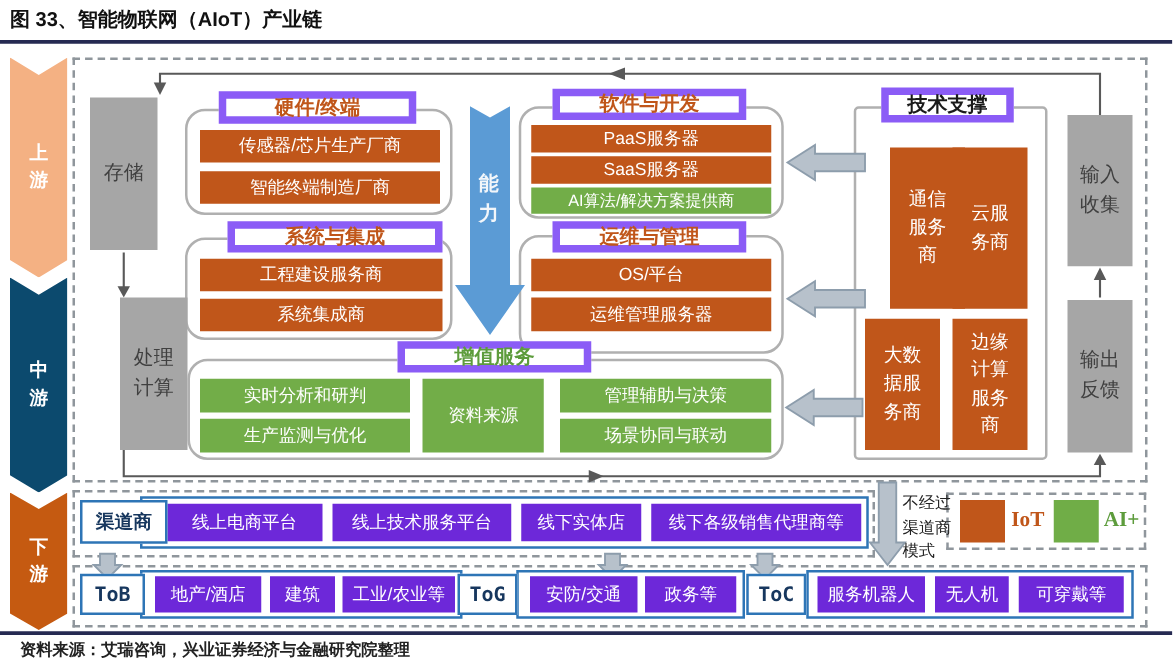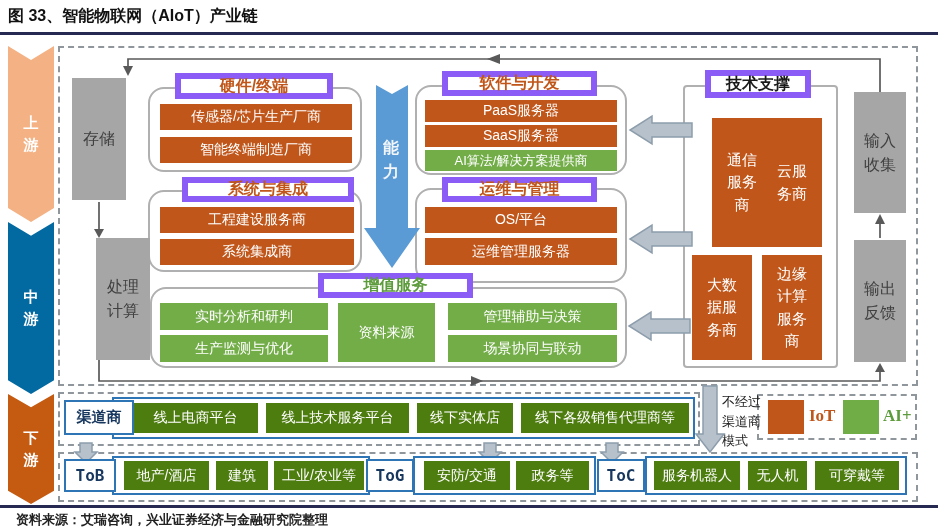--- a/index.html
+++ b/index.html
@@ -18,21 +18,21 @@
   .hdr{background:#fff;border:6px solid #8b5cf6;display:flex;align-items:center;justify-content:center;
        font-weight:bold;font-size:16px;z-index:3;}
   .hdr-orange{color:#c0561a}.hdr-green{color:#5d9c3c}.hdr-dark{color:#1a1a1a}
   .obox{background:#c0561a;color:#fff;display:flex;align-items:center;justify-content:center;
         font-size:14px;z-index:3;text-align:center;}
   .gbox{background:#72ad48;color:#fff;display:flex;align-items:center;justify-content:center;
         font-size:14px;z-index:3;text-align:center;}
   .graybox{background:#a6a6a6;color:#404040;display:flex;align-items:center;justify-content:center;
         font-size:16px;z-index:3;text-align:center;}
   .vwrap{word-break:break-all;line-height:1.5;text-align:center;display:block;}
-  .bluebox{background:#4d7c0f;color:#fff;display:flex;align-items:center;justify-content:center;
+  .bluebox{background:#6d28d9;color:#fff;display:flex;align-items:center;justify-content:center;
         font-size:14px;z-index:3;text-align:center;}
   .bluerect{background:#fff;border:2px solid #2e75b6;z-index:2;}
   .wlabel{background:#fff;border:2px solid #2e75b6;color:#17375e;font-weight:bold;font-size:15px;
         display:flex;align-items:center;justify-content:center;z-index:4;}
   .mono{font-family:"DejaVu Sans Mono",monospace;font-size:16px;}
   .overlay{position:absolute;left:0;top:0;z-index:2;}
   .overlay .line{fill:none;stroke:#595959;stroke-width:1.7;}
   .overlay .head{fill:#595959;stroke:none;}
   .overlay .biga{fill:#b7c1cb;stroke:#8d9dac;stroke-width:1.5;}
   .cap-label{color:#f2f6fa;font-size:16px;font-weight:bold;z-index:3;}
@@ -46,21 +46,21 @@
 <div class="page">
 
   <div class="abs title" style="left:8px;top:6px;">图 33、智能物联网（AIoT）产业链</div>
   <div class="abs rule" style="left:0;top:32px;width:938px;"></div>
   <div class="abs rule" style="left:0;top:505px;width:938px;"></div>
   <div class="abs footer" style="left:16px;top:511px;">资料来源：艾瑞咨询，兴业证券经济与金融研究院整理</div>
 
   <div class="abs stage chev" style="left:8px;top:46px;width:46px;height:176px;background:#f4b183;">
       <span class="vt">上游</span>
     </div>
-  <div class="abs stage chev" style="left:8px;top:222px;width:46px;height:172px;background:#0369a1;">
+  <div class="abs stage chev" style="left:8px;top:222px;width:46px;height:172px;background:#0c4a6e;">
       <span class="vt">中游</span>
     </div>
   <div class="abs stage chevS" style="left:8px;top:394px;width:46px;height:110px;background:#c55a11;">
       <span class="vt">下游</span>
     </div>
 
   <div class="abs dashed" style="left:58px;top:46px;width:860px;height:340px;"></div>
 
   <div class="abs graybox" style="left:72px;top:78px;width:54px;height:122px;">
     <span class="vwrap" style="width:36px;">存储</span>

